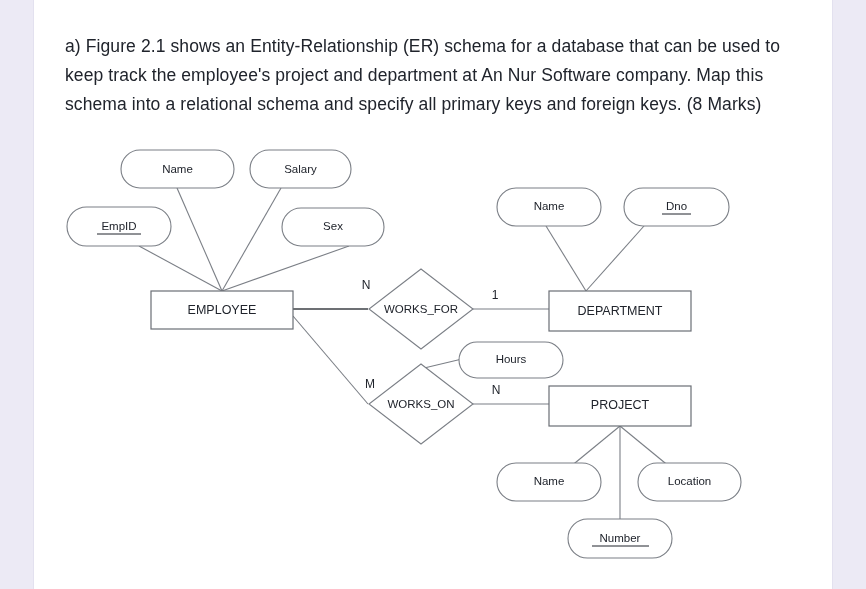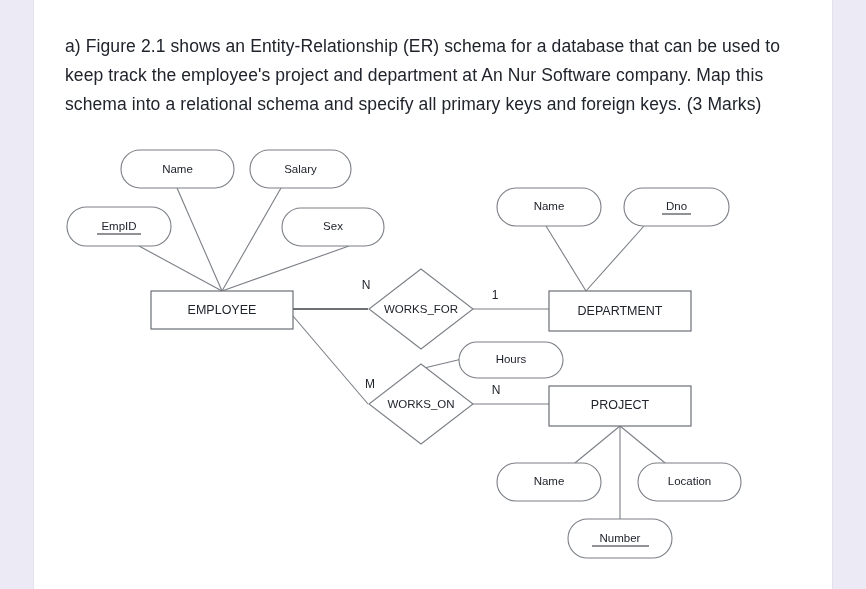--- a/index.html
+++ b/index.html
@@ -100,21 +100,21 @@
     stroke: #20242c;
     stroke-width: 1;
   }
 </style>
 </head>
 <body>
 
 <div id="page">
   <div id="sheet">
 
-    <p id="question">a) Figure 2.1 shows an Entity-Relationship (ER) schema for a database that can be used to keep track the employee's project and department at An Nur Software company. Map this schema into a relational schema and specify all primary keys and foreign keys. (3 Marks)</p>
+    <p id="question">a) Figure 2.1 shows an Entity-Relationship (ER) schema for a database that can be used to keep track the employee's project and department at An Nur Software company. Map this schema into a relational schema and specify all primary keys and foreign keys. (8 Marks)</p>
 
     <div id="diagram">
       <svg width="800" height="589" viewBox="0 0 800 589" xmlns="http://www.w3.org/2000/svg">
 
         <line class="er-line" x1="105" y1="235" x2="188" y2="280"></line>
         <line class="er-line" x1="143" y1="177" x2="188" y2="280"></line>
         <line class="er-line" x1="247" y1="177" x2="188" y2="280"></line>
         <line class="er-line" x1="315" y1="235" x2="188" y2="280"></line>
 
         <line class="er-line" x1="512" y1="215" x2="552" y2="280"></line>

